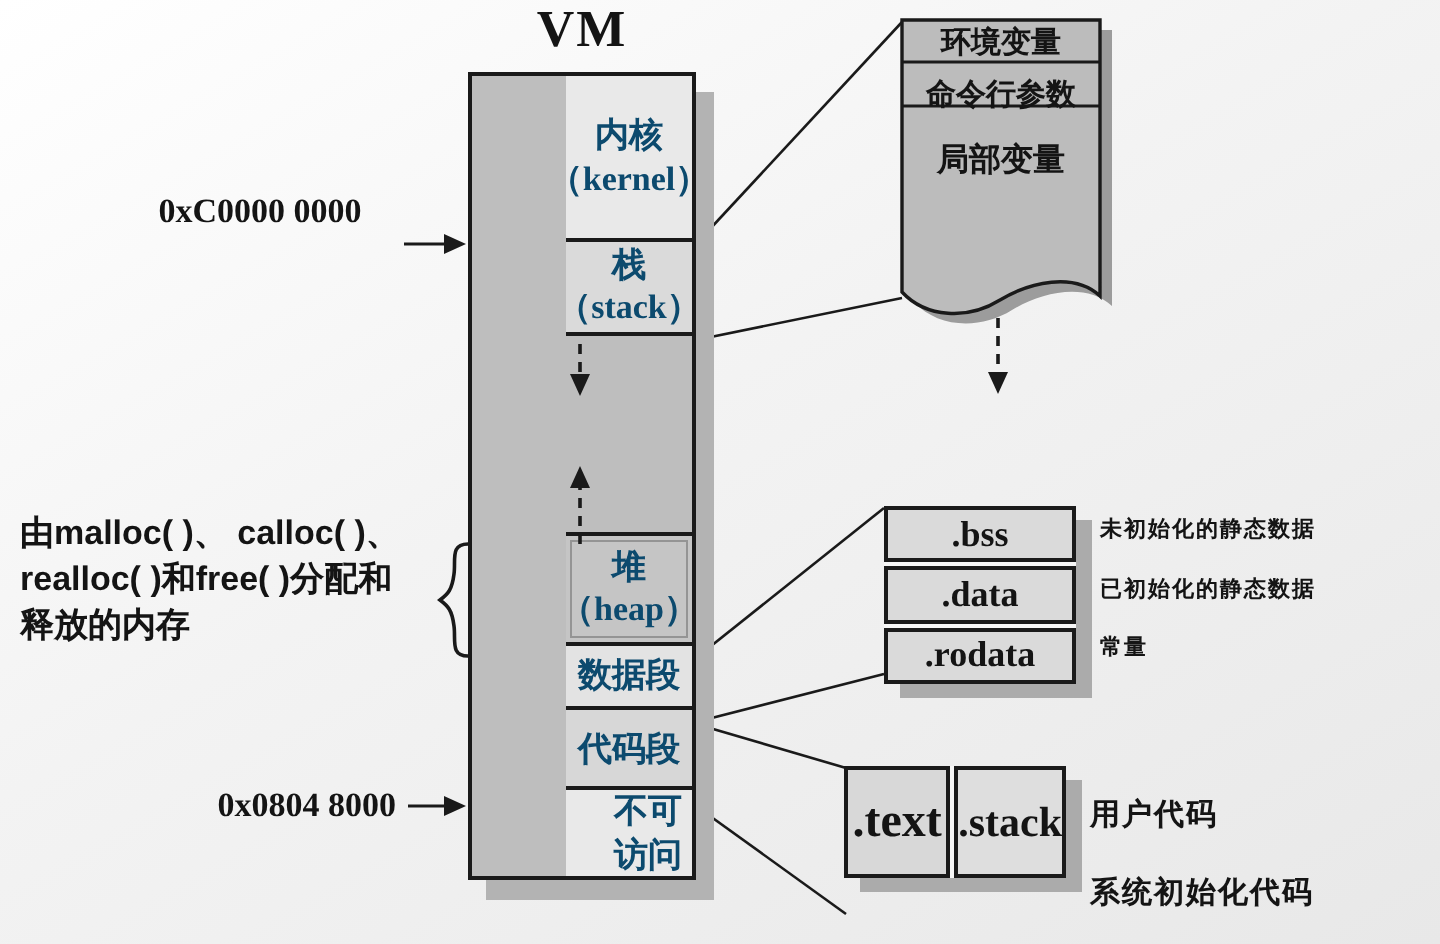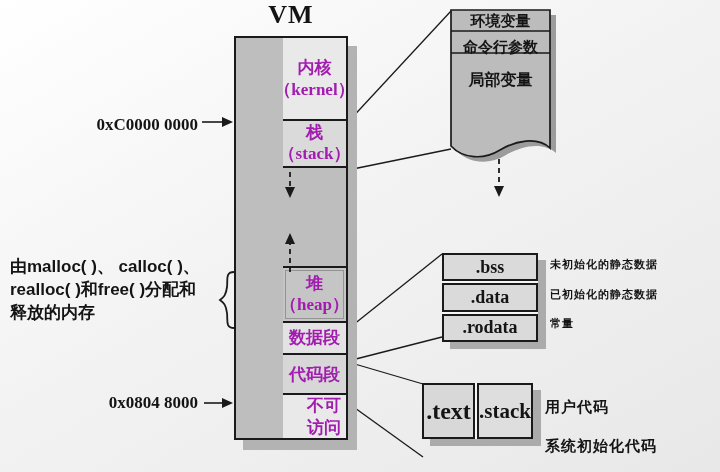--- a/index.html
+++ b/index.html
@@ -20,37 +20,37 @@
   
   .column{
     left:234px;top:36px;width:114px;height:404px;z-index:2;
     border:2px solid #1a1a1a;background:#bebebe;
     box-shadow:9px 10px 0 0 #b3b3b3;
     display:flex;flex-direction:column;
   }
   .seg{
     position:relative;border-bottom:2px solid #1a1a1a;
     display:flex;flex-direction:column;align-items:center;justify-content:center;
-    font-size:17px;font-weight:700;color:#a21caf;text-align:center;line-height:1.25;margin-left:47px;
+    font-size:17px;font-weight:700;color:#0c4a6e;text-align:center;line-height:1.25;margin-left:47px;
   }
   .seg:last-child{border-bottom:none;}
   .seg-kernel{height:82px;background:#e9e9e9;}
   .seg-stack{height:45px;background:#dadada;}
   .seg-gap{height:99px;background:#bebebe;}
   .seg-heap{height:54px;background:#c5c5c5;}
   .seg-heap .inner{position:absolute;left:2px;top:2px;right:2px;bottom:2px;border:1px solid #949494;}
   .seg-data{height:30px;background:#e3e3e3;}
   .seg-code{height:39px;background:#d7d7d7;}
   .seg-nacc{flex:1;background:#e9e9e9;padding-left:19px;}
 
   
   .vm-title{left:234px;top:0px;width:114px;text-align:center;font-size:26px;letter-spacing:1px;z-index:2;}
 
   
-  .addr-hi{left:62px;top:115px;width:136px;text-align:right;font-size:17px;z-index:2;}
+  .addr-hi{left:62px;top:96px;width:136px;text-align:center;font-size:17px;z-index:2;}
   .addr-lo{left:90px;top:393px;width:108px;text-align:right;font-size:17px;z-index:2;}
   .heap-note{
     left:10px;top:255px;width:216px;z-index:2;
     font-size:17px;line-height:23px;white-space:pre-line;
     font-family:"Liberation Sans","DejaVu Sans",sans-serif;font-weight:700;
   }
 
   
   .sd-row{left:451px;width:99px;text-align:center;z-index:2;font-family:"Liberation Sans","DejaVu Sans",sans-serif;}
   .sd-r0{top:12px;font-size:15px;}

